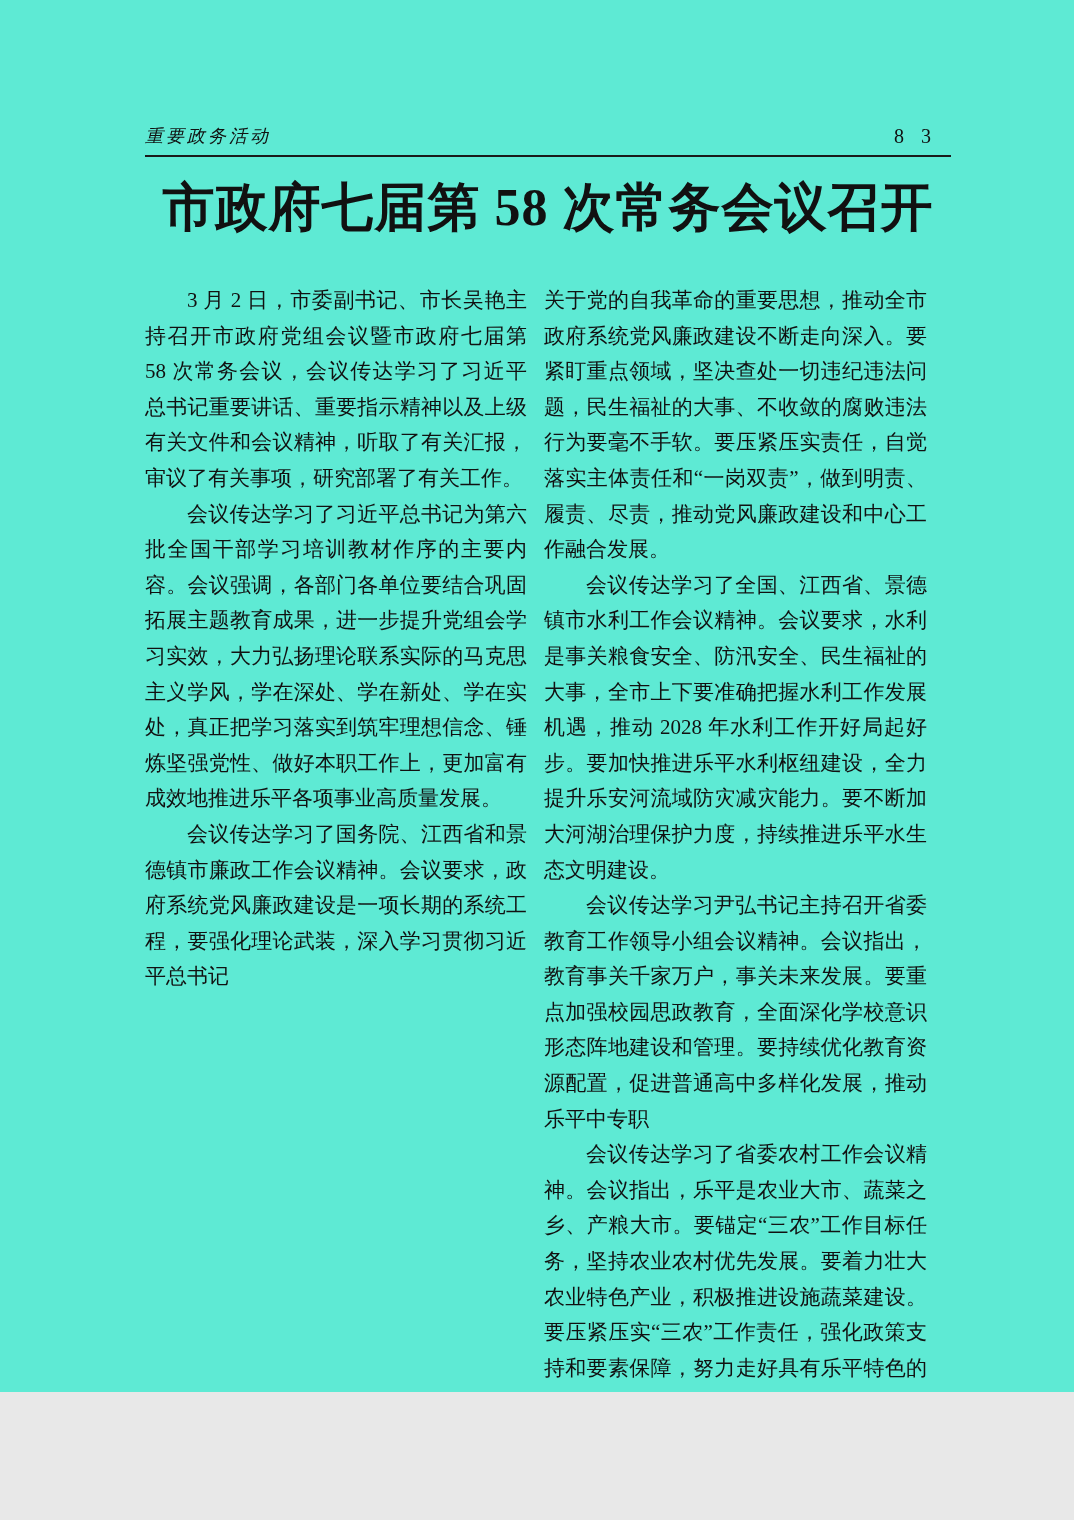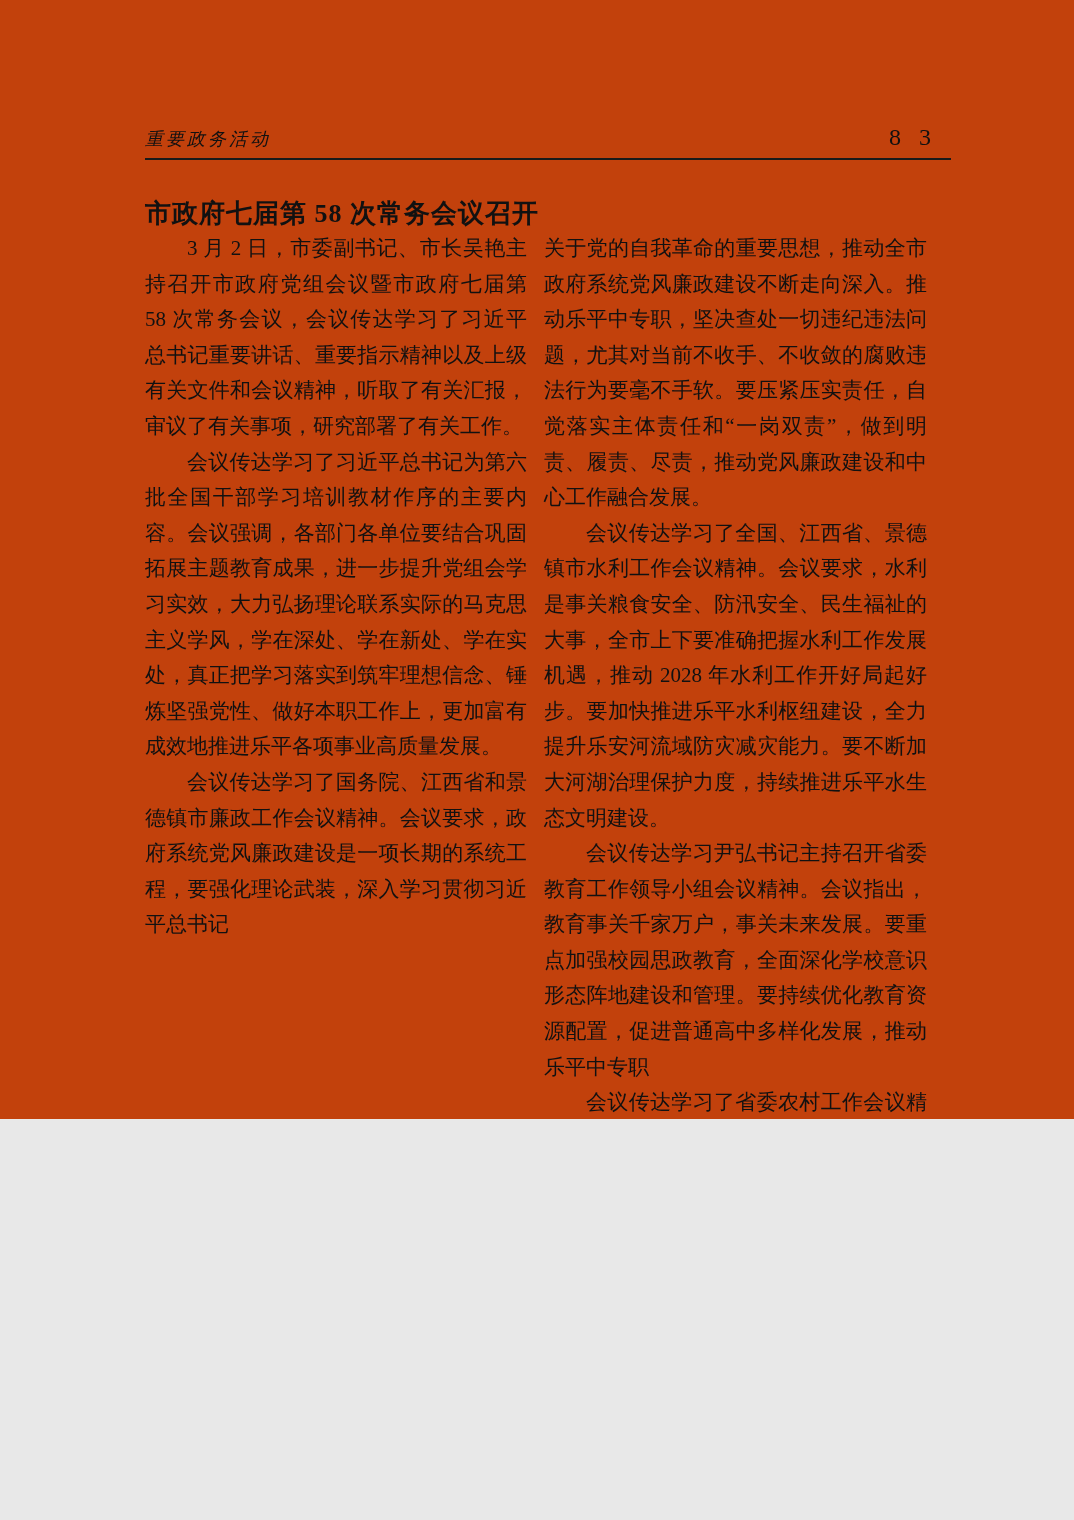--- a/index.html
+++ b/index.html
@@ -3,23 +3,23 @@
 <meta charset="utf-8">
 <style>
   html, body {
     margin: 0;
     padding: 0;
     background: #e8e8e8;
   }
   .page {
     position: relative;
     width: 1074px;
-    height: 1119px;
+    height: 1392px;
     margin: 0 auto;
-    background: #c2410c;
+    background: #5eead4;
     color: #111111;
     font-family: "Liberation Serif", "DejaVu Serif", serif;
     overflow: hidden;
   }
   .content {
     position: absolute;
     left: 145px;
     top: 124px;
     width: 806px;
   }
@@ -29,35 +29,36 @@
     align-items: flex-end;
     border-bottom: 2px solid #1a1a1a;
     padding-bottom: 7px;
   }
   .section-label {
     font-size: 18px;
     font-style: italic;
     letter-spacing: 3px;
   }
   .page-number {
-    font-size: 24px;
+    font-size: 20px;
     letter-spacing: 6px;
     padding-right: 14px;
   }
   .article-title {
-    margin: 36px 0 0 0;
-    text-align: left;
-    font-size: 26px;
+    margin: 16px 0 0 0;
+    text-align: center;
+    font-size: 52px;
     font-weight: bold;
     letter-spacing: 1px;
     white-space: nowrap;
   }
   .columns {
     display: flex;
     gap: 17px;
+    margin-top: 40px;
   }
   .col {
     width: 382px;
     font-size: 21px;
     line-height: 35.6px;
     text-align: justify;
     text-justify: inter-ideograph;
   }
   .col-right { width: 383px; }
   p.para {
@@ -84,21 +85,21 @@
 
     <div class="columns">
 
       <div class="col col-left">
         <p class="para">3 月 2 日，市委副书记、市长吴艳主持召开市政府党组会议暨市政府七届第 58 次常务会议，会议传达学习了习近平总书记重要讲话、重要指示精神以及上级有关文件和会议精神，听取了有关汇报，审议了有关事项，研究部署了有关工作。</p>
         <p class="para">会议传达学习了习近平总书记为第六批全国干部学习培训教材作序的主要内容。会议强调，各部门各单位要结合巩固拓展主题教育成果，进一步提升党组会学习实效，大力弘扬理论联系实际的马克思主义学风，学在深处、学在新处、学在实处，真正把学习落实到筑牢理想信念、锤炼坚强党性、做好本职工作上，更加富有成效地推进乐平各项事业高质量发展。</p>
         <p class="para">会议传达学习了国务院、江西省和景德镇市廉政工作会议精神。会议要求，政府系统党风廉政建设是一项长期的系统工程，要强化理论武装，深入学习贯彻习近平总书记</p>
       </div>
 
       <div class="col col-right">
-        <p class="para continuation">关于党的自我革命的重要思想，推动全市政府系统党风廉政建设不断走向深入。推动乐平中专职，坚决查处一切违纪违法问题，尤其对当前不收手、不收敛的腐败违法行为要毫不手软。要压紧压实责任，自觉落实主体责任和“一岗双责”，做到明责、履责、尽责，推动党风廉政建设和中心工作融合发展。</p>
+        <p class="para continuation">关于党的自我革命的重要思想，推动全市政府系统党风廉政建设不断走向深入。要紧盯重点领域，坚决查处一切违纪违法问题，民生福祉的大事、不收敛的腐败违法行为要毫不手软。要压紧压实责任，自觉落实主体责任和“一岗双责”，做到明责、履责、尽责，推动党风廉政建设和中心工作融合发展。</p>
         <p class="para">会议传达学习了全国、江西省、景德镇市水利工作会议精神。会议要求，水利是事关粮食安全、防汛安全、民生福祉的大事，全市上下要准确把握水利工作发展机遇，推动 2028 年水利工作开好局起好步。要加快推进乐平水利枢纽建设，全力提升乐安河流域防灾减灾能力。要不断加大河湖治理保护力度，持续推进乐平水生态文明建设。</p>
         <p class="para">会议传达学习尹弘书记主持召开省委教育工作领导小组会议精神。会议指出，教育事关千家万户，事关未来发展。要重点加强校园思政教育，全面深化学校意识形态阵地建设和管理。要持续优化教育资源配置，促进普通高中多样化发展，推动乐平中专职</p>
         <p class="para">会议传达学习了省委农村工作会议精神。会议指出，乐平是农业大市、蔬菜之乡、产粮大市。要锚定“三农”工作目标任务，坚持农业农村优先发展。要着力壮大农业特色产业，积极推进设施蔬菜建设。要压紧压实“三农”工作责任，强化政策支持和要素保障，努力走好具有乐平特色的乡村振兴之路。</p>
       </div>
 
     </div>
   </div>
 </div>
 
 </body></html>

